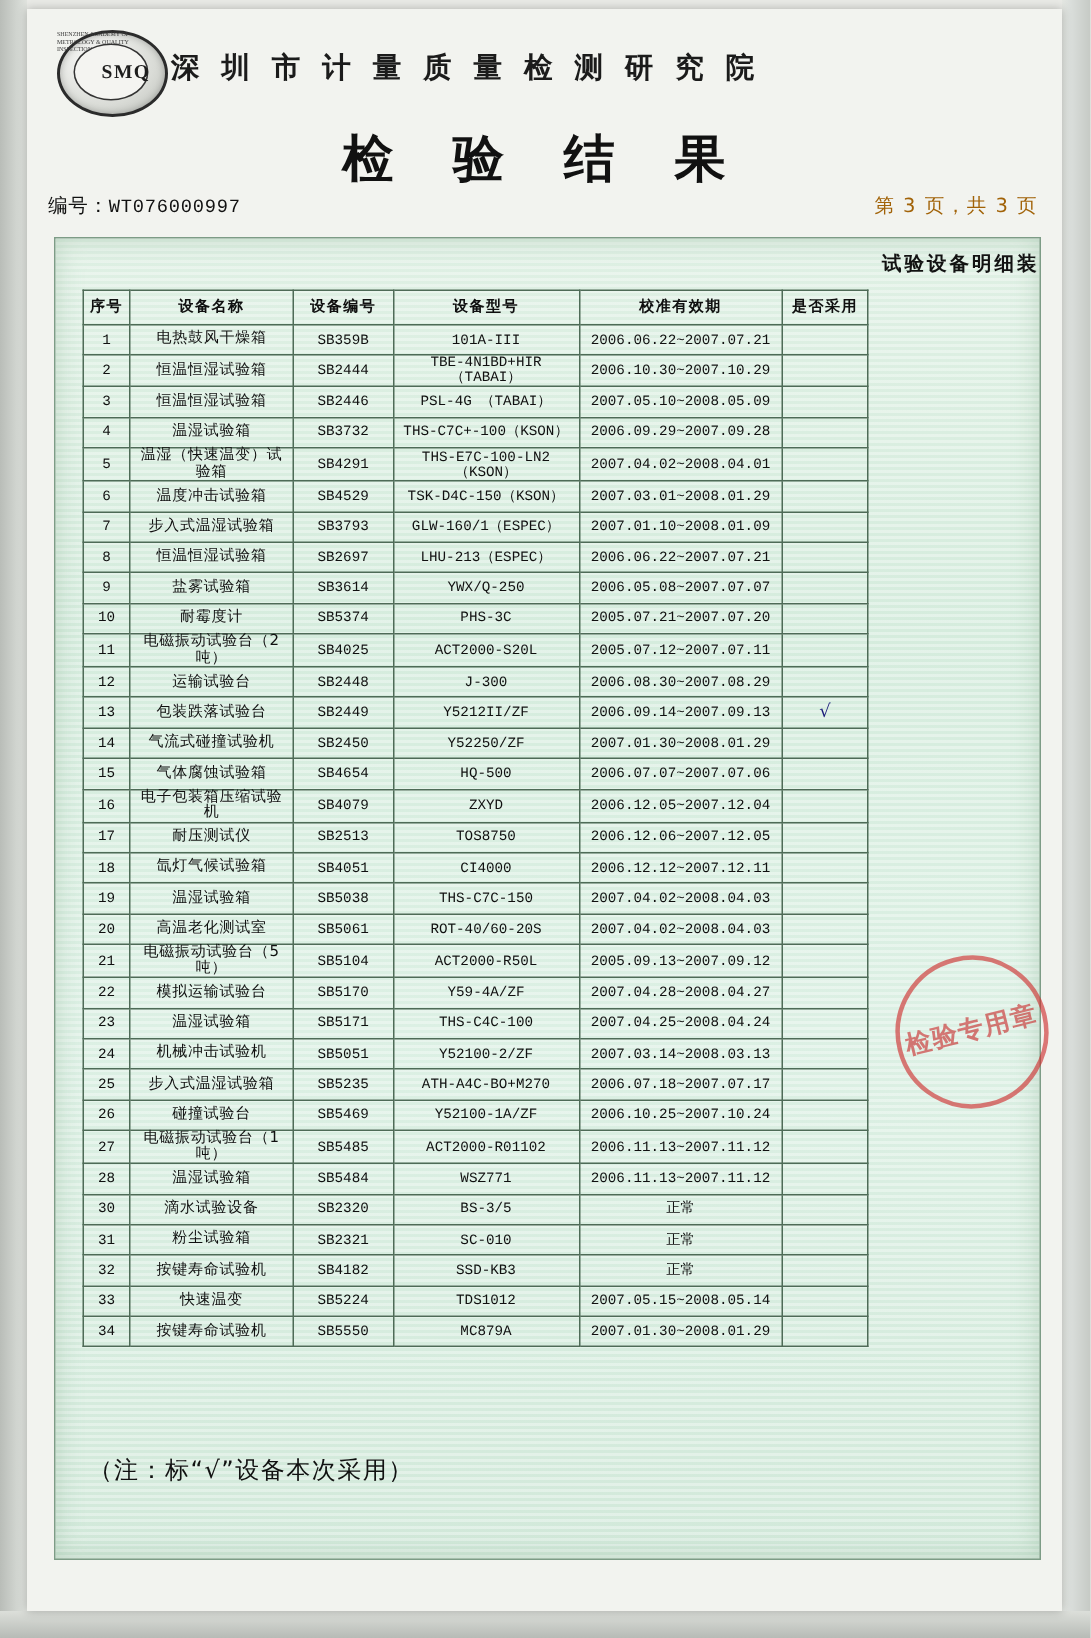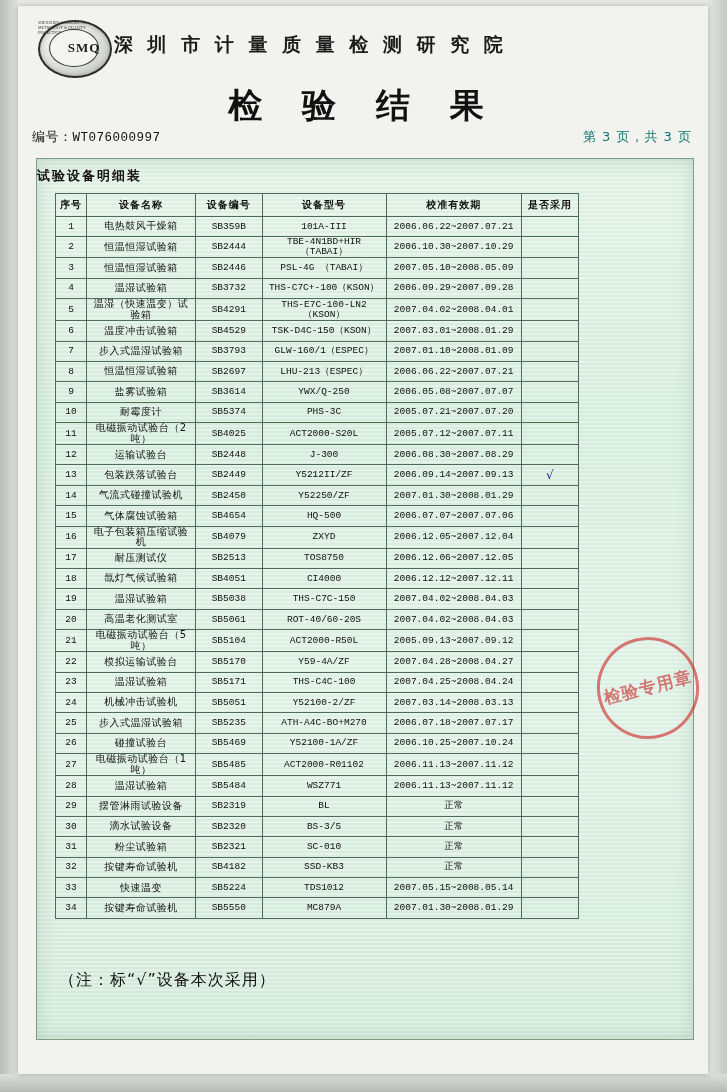--- a/index.html
+++ b/index.html
@@ -64,33 +64,33 @@
   }
   .meta-left{
     position:absolute;left:14px;top:0;
     font-size:13px;color:#111;letter-spacing:.5px;
     font-family:"Liberation Serif", serif;
   }
   .meta-left .num{font-family:"Liberation Mono", monospace;font-size:12.5px;}
   .meta-right{
     position:absolute;right:16px;top:0;
     font-family:"DejaVu Sans", sans-serif;
-    font-size:13px;color:#0f766e;letter-spacing:1px;
+    font-size:13px;color:#a16207;letter-spacing:1px;
   }
   
   .block{
     position:absolute;left:18px;top:152px;width:656px;height:880px;
     background:
       repeating-linear-gradient(0deg, rgba(255,255,255,.35) 0px, rgba(255,255,255,.35) 2px, rgba(0,0,0,0) 2px, rgba(0,0,0,0) 4px),
       linear-gradient(180deg,#dff0e4 0%,#d5ecdd 30%,#dcf0e4 60%,#d2e9da 100%);
     border:1px solid #7d9c86;
     box-shadow:inset 0 0 18px rgba(120,160,130,.35);
   }
   .block-title{
-    position:absolute;left:0;top:8px;width:656px;text-align:left;
+    position:absolute;left:0;top:8px;width:656px;text-align:right;
     font-family:"DejaVu Sans", sans-serif;
     font-weight:bold;font-size:13px;letter-spacing:2px;color:#121212;
   }
   table.devices{
     position:absolute;left:18px;top:34px;
     width:524px;
     border-collapse:collapse;
     font-size:9.5px;
     color:#101010;
     border-radius:32px;
@@ -423,28 +423,20 @@
             </tr>
             <tr>
               <td class="c-no mono">28</td>
               <td class="c-name cn">温湿试验箱</td>
               <td class="c-code mono">SB5484</td>
               <td class="c-model mono">WSZ771</td>
               <td class="c-valid mono">2006.11.13~2007.11.12</td>
               <td class="c-used"></td>
             </tr>
             <tr>
-              <td class="c-no mono">29</td>
-              <td class="c-name cn">摆管淋雨试验设备</td>
-              <td class="c-code mono">SB2319</td>
-              <td class="c-model mono">BL</td>
-              <td class="c-valid mono">正常</td>
-              <td class="c-used"></td>
-            </tr>
-            <tr>
               <td class="c-no mono">30</td>
               <td class="c-name cn">滴水试验设备</td>
               <td class="c-code mono">SB2320</td>
               <td class="c-model mono">BS-3/5</td>
               <td class="c-valid mono">正常</td>
               <td class="c-used"></td>
             </tr>
             <tr>
               <td class="c-no mono">31</td>
               <td class="c-name cn">粉尘试验箱</td>

